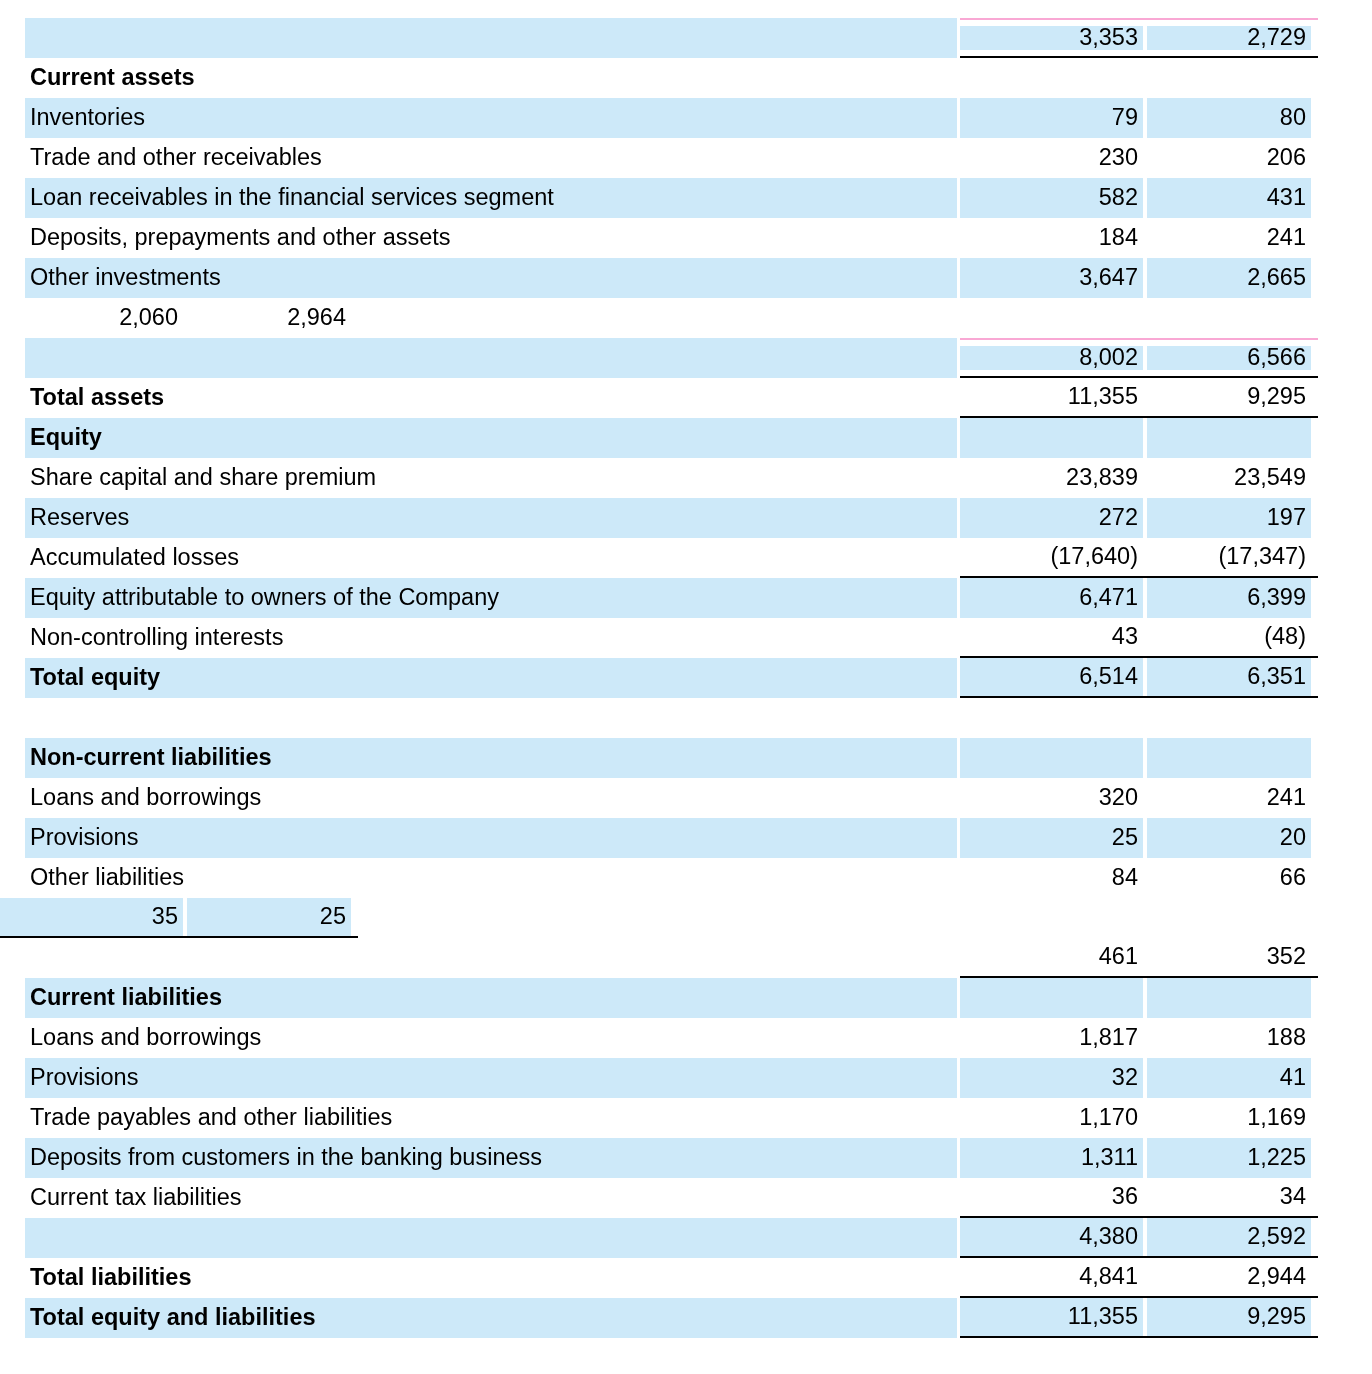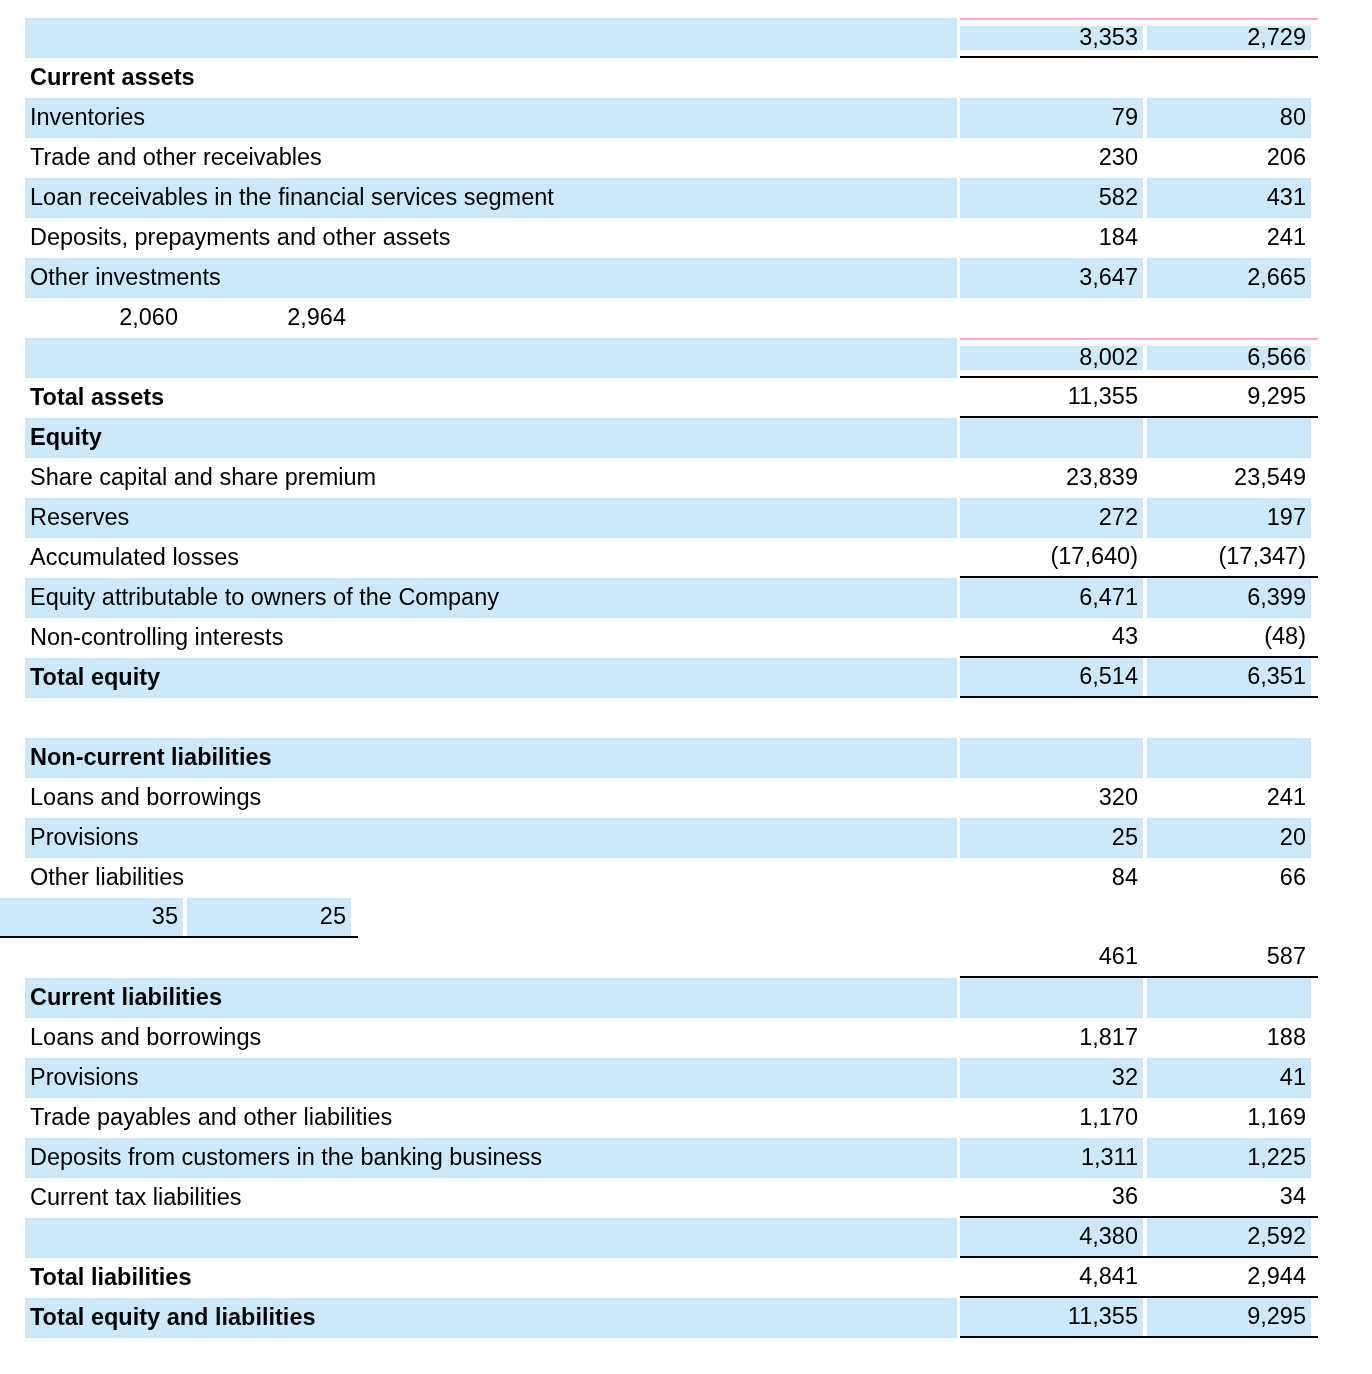--- a/index.html
+++ b/index.html
@@ -188,21 +188,21 @@
     <div class="row">
       <div class="nums bb">
         <div class="cell val v1 blue">35</div>
         <div class="cell val v2 blue">25</div>
       </div>
     </div>
     <div class="row">
       <div class="cell label"></div>
       <div class="nums bb">
         <div class="cell val v1">461</div>
-        <div class="cell val v2">587</div>
+        <div class="cell val v2">352</div>
       </div>
     </div>
     <div class="row">
       <div class="cell label blue bold">Current liabilities</div>
       <div class="nums">
         <div class="cell val v1 blue"></div>
         <div class="cell val v2 blue"></div>
       </div>
     </div>
     <div class="row">

